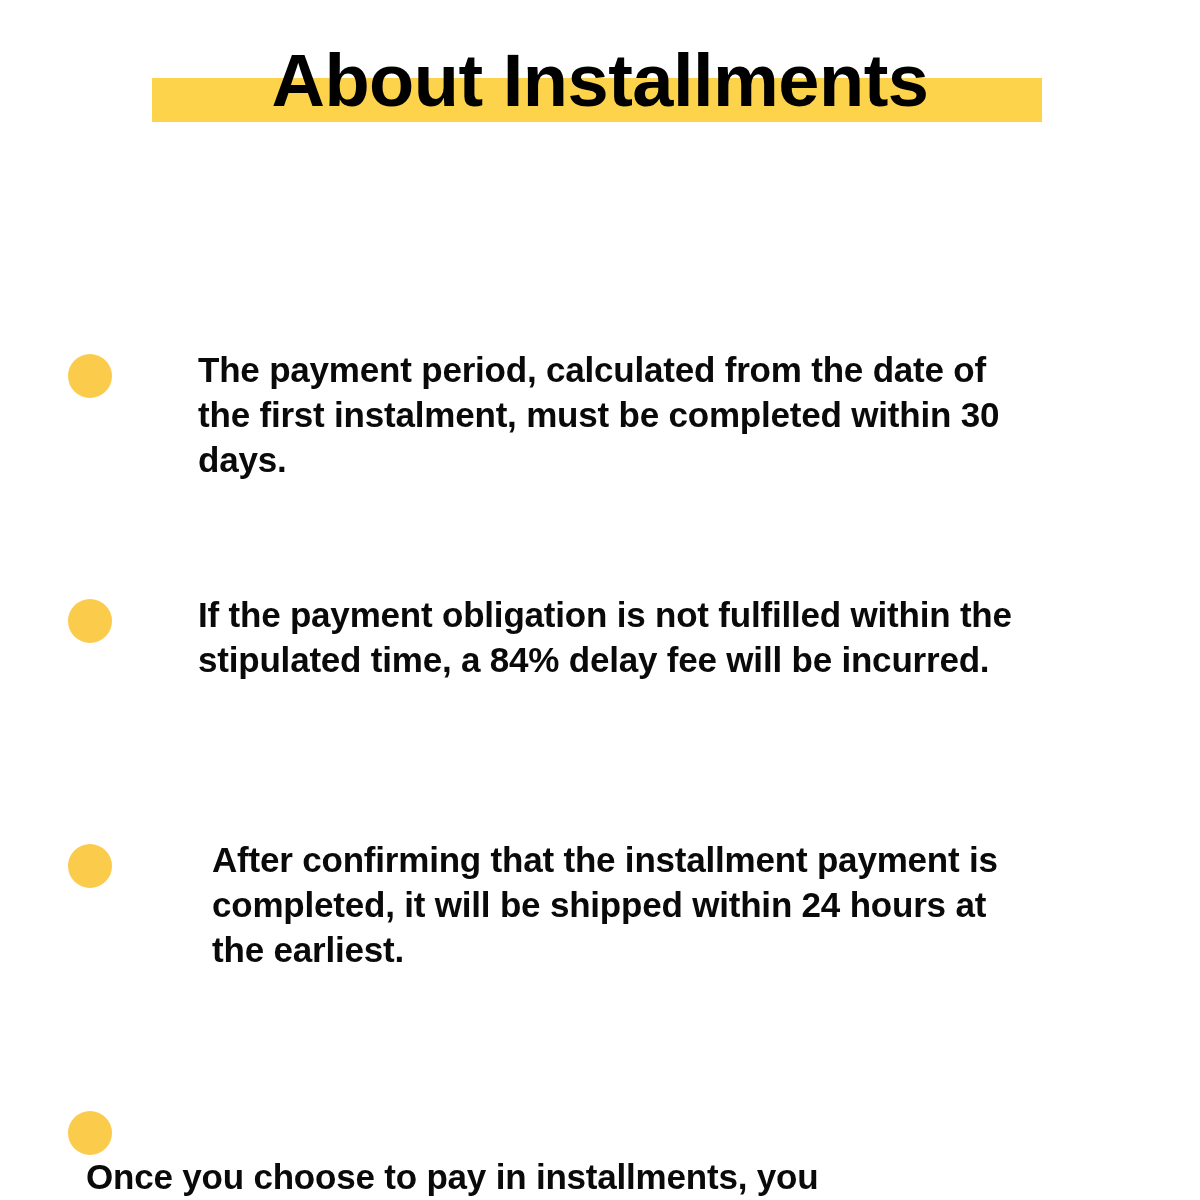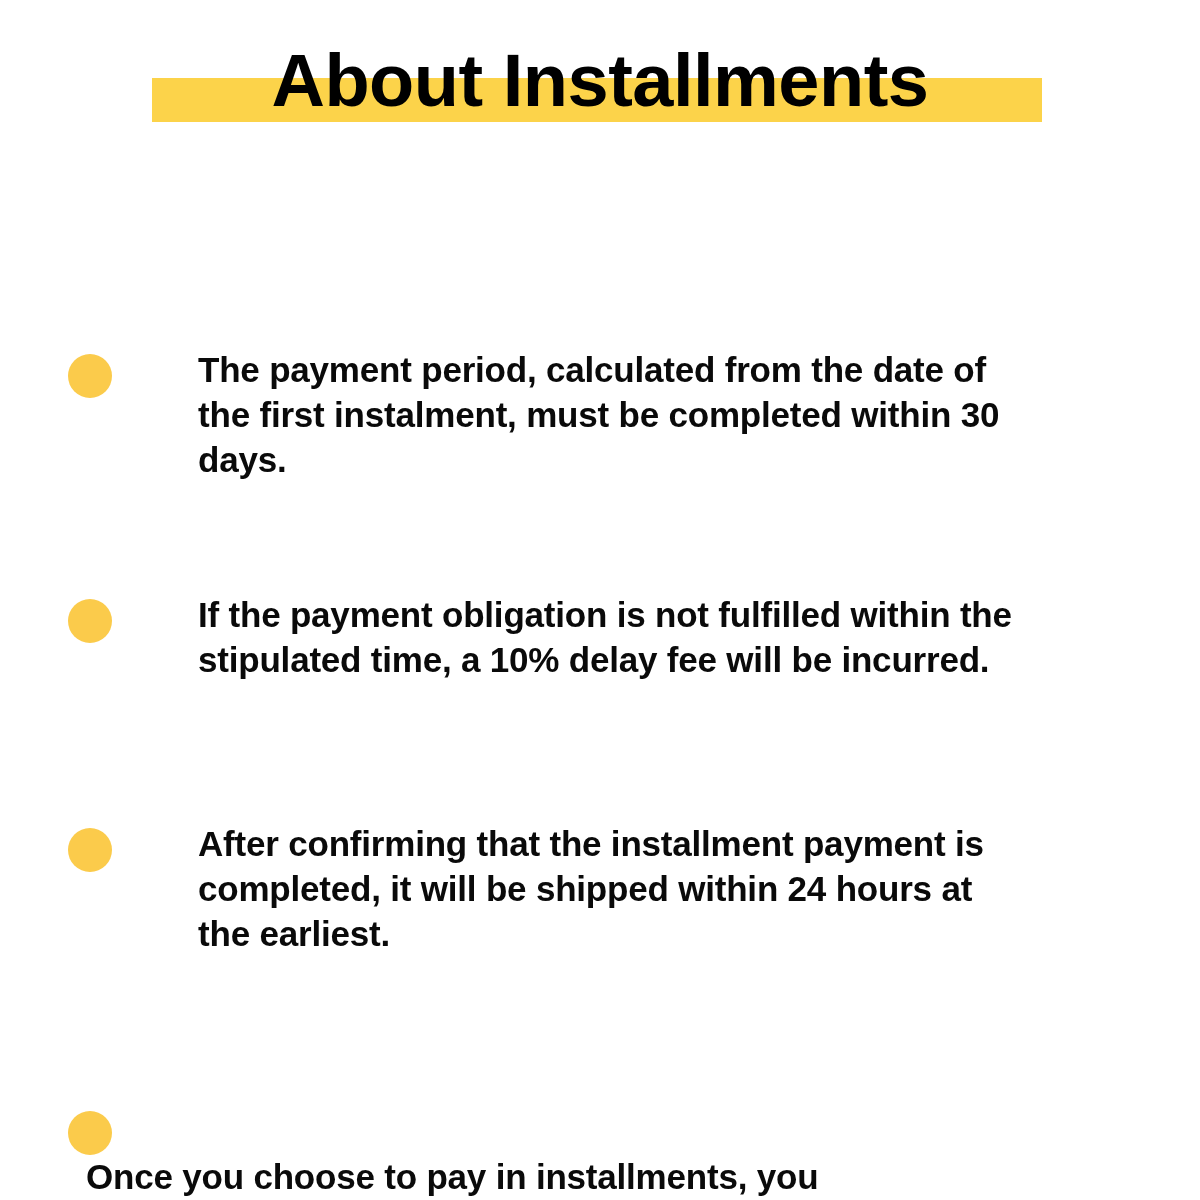--- a/index.html
+++ b/index.html
@@ -77,21 +77,21 @@
     font-weight: bold;
     color: #0a0a0a;
     line-height: 1.28;
     width: 820px;
     letter-spacing: -0.2px;
   }
 
   
   #bullet-0 { top: 198px; }
   #bullet-1 { top: 443px; }
-  #bullet-2 { top: 672px; }
+  #bullet-2 { top: 688px; gap: 14px; }
   #bullet-3 { top: 955px; flex-direction: column; }
 </style>
 </head>
 <body>
 
 <div class="page">
 
   <div class="title-block">
     <div class="title-highlight"></div>
     <div class="title-text">About Installments</div>
@@ -99,21 +99,21 @@
 
   <ul class="bullet-list">
 
     <li class="bullet-item" id="bullet-0">
       <span class="bullet-dot"></span>
       <span class="bullet-text">The payment period, calculated from the date of the first instalment, must be completed within 30 days.</span>
     </li>
 
     <li class="bullet-item" id="bullet-1">
       <span class="bullet-dot"></span>
-      <span class="bullet-text">If the payment obligation is not fulfilled within the stipulated time, a 10% delay fee will be incurred.</span>
+      <span class="bullet-text">If the payment obligation is not fulfilled within the stipulated time, a 84% delay fee will be incurred.</span>
     </li>
 
     <li class="bullet-item" id="bullet-2">
       <span class="bullet-dot"></span>
       <span class="bullet-text">After confirming that the installment payment is completed, it will be shipped within 24 hours at the earliest.</span>
     </li>
 
     <li class="bullet-item" id="bullet-3">
       <span class="bullet-dot"></span>
       <span class="bullet-text">Once you choose to pay in installments, you cannot cancel your order for any reason.</span>

